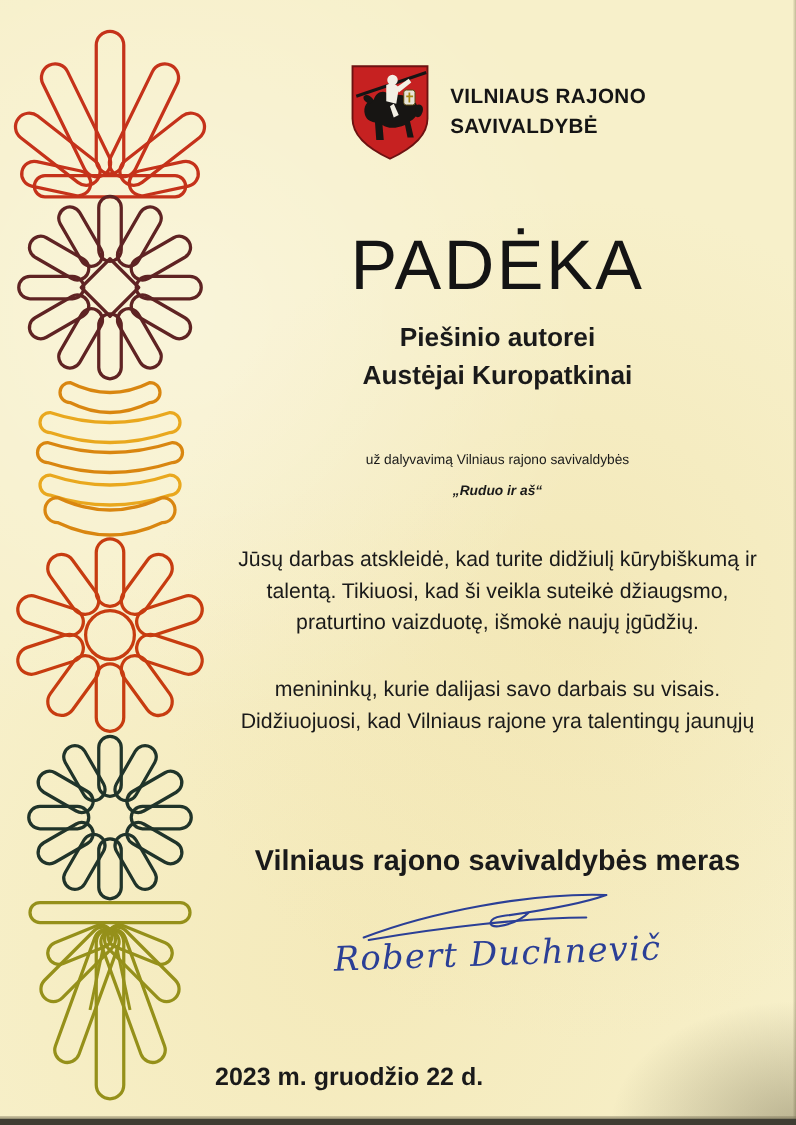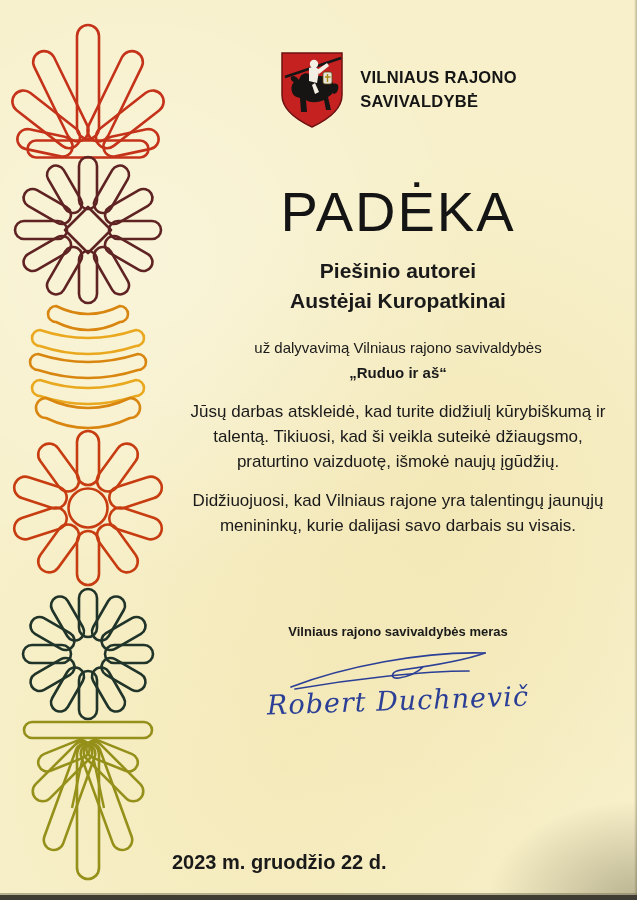--- a/index.html
+++ b/index.html
@@ -16,24 +16,24 @@
       radial-gradient(circle at 22% 28%, rgba(255,255,255,0.30), rgba(255,255,255,0) 42%),
       radial-gradient(circle at 72% 55%, rgba(233,212,140,0.28), rgba(233,212,140,0) 50%),
       radial-gradient(circle at 45% 85%, rgba(238,219,150,0.30), rgba(238,219,150,0) 45%);
   }
   #ornament-svg{position:absolute;left:0;top:0;}
   .content{position:absolute;left:172px;top:0;width:452px;text-align:center;}
   .header{margin-top:50px;display:flex;justify-content:center;align-items:center;gap:15px;}
   .org{ text-align:left;font-weight:bold;font-size:16.5px;line-height:1.45;letter-spacing:0.3px;color:#151515;}
   .title{margin:54px 0 0 0;font-size:56px;font-weight:400;letter-spacing:2px;line-height:1;color:#141414;}
   .recipient{margin-top:16px;font-size:21px;font-weight:bold;line-height:30px;}
-  .reason{margin-top:19px;font-size:15px;line-height:25px;}
-  .reason .bold{font-weight:bold;}
-  .para{margin-top:14px;font-size:17px;line-height:25px;}
-  .role{margin-top:86px;font-size:13px;font-weight:bold;}
+  .reason{margin-top:40px;font-size:11px;line-height:25px;}
+  .reason .bold{font-weight:bold;font-style:italic;}
+  .para{margin-top:29px;font-size:17px;line-height:25px;}
+  .role{margin-top:86px;font-size:23px;font-weight:bold;}
   .sig{margin-top:4px;position:relative;height:96px;}
   .sig svg{display:block;margin:0 auto;}
   .sig-name{
     font-family:"DejaVu Serif",serif;font-style:italic;
     font-size:27px;transform:rotate(-2deg);margin-top:-6px;letter-spacing:1px;
   }
   .date{position:absolute;left:172px;bottom:26px;width:452px;text-align:left;
         font-size:20px;font-weight:bold;}
   .right-edge{position:absolute;right:0;top:0;bottom:0;width:3px;
         background:linear-gradient(to left, rgba(120,110,80,0.45), rgba(120,110,80,0));}
@@ -143,22 +143,22 @@
       <div class="bold">„Ruduo ir aš“</div>
     </div>
 
     <div class="para">
       <div>Jūsų darbas atskleidė, kad turite didžiulį kūrybiškumą ir</div>
       <div>talentą. Tikiuosi, kad ši veikla suteikė džiaugsmo,</div>
       <div>praturtino vaizduotę, išmokė naujų įgūdžių.</div>
     </div>
 
     <div class="para">
+      <div>menininkų, kurie dalijasi savo darbais su visais.</div>
       <div>Didžiuojuosi, kad Vilniaus rajone yra talentingų jaunųjų</div>
-      <div>menininkų, kurie dalijasi savo darbais su visais.</div>
     </div>
 
     <div class="role">Vilniaus rajono savivaldybės meras</div>
 
     <div class="sig">
       <svg width="250" height="48" viewBox="0 0 250 48">
         <path d="M 18 44 C 70 24 150 8 212 10" fill="none" stroke-width="1.7" stroke-linecap="round" stroke="#2b3f96"></path>
         <path d="M 212 10 C 190 18 150 24 128 27 C 118 28.5 116 36 126 35 C 138 33 146 28 150 24" fill="none" stroke-width="1.7" stroke-linecap="round" stroke="#2b3f96"></path>
         <path d="M 22 46 C 80 36 150 28 196 28" fill="none" stroke-width="1.7" stroke-linecap="round" stroke="#2b3f96"></path>
       </svg>

